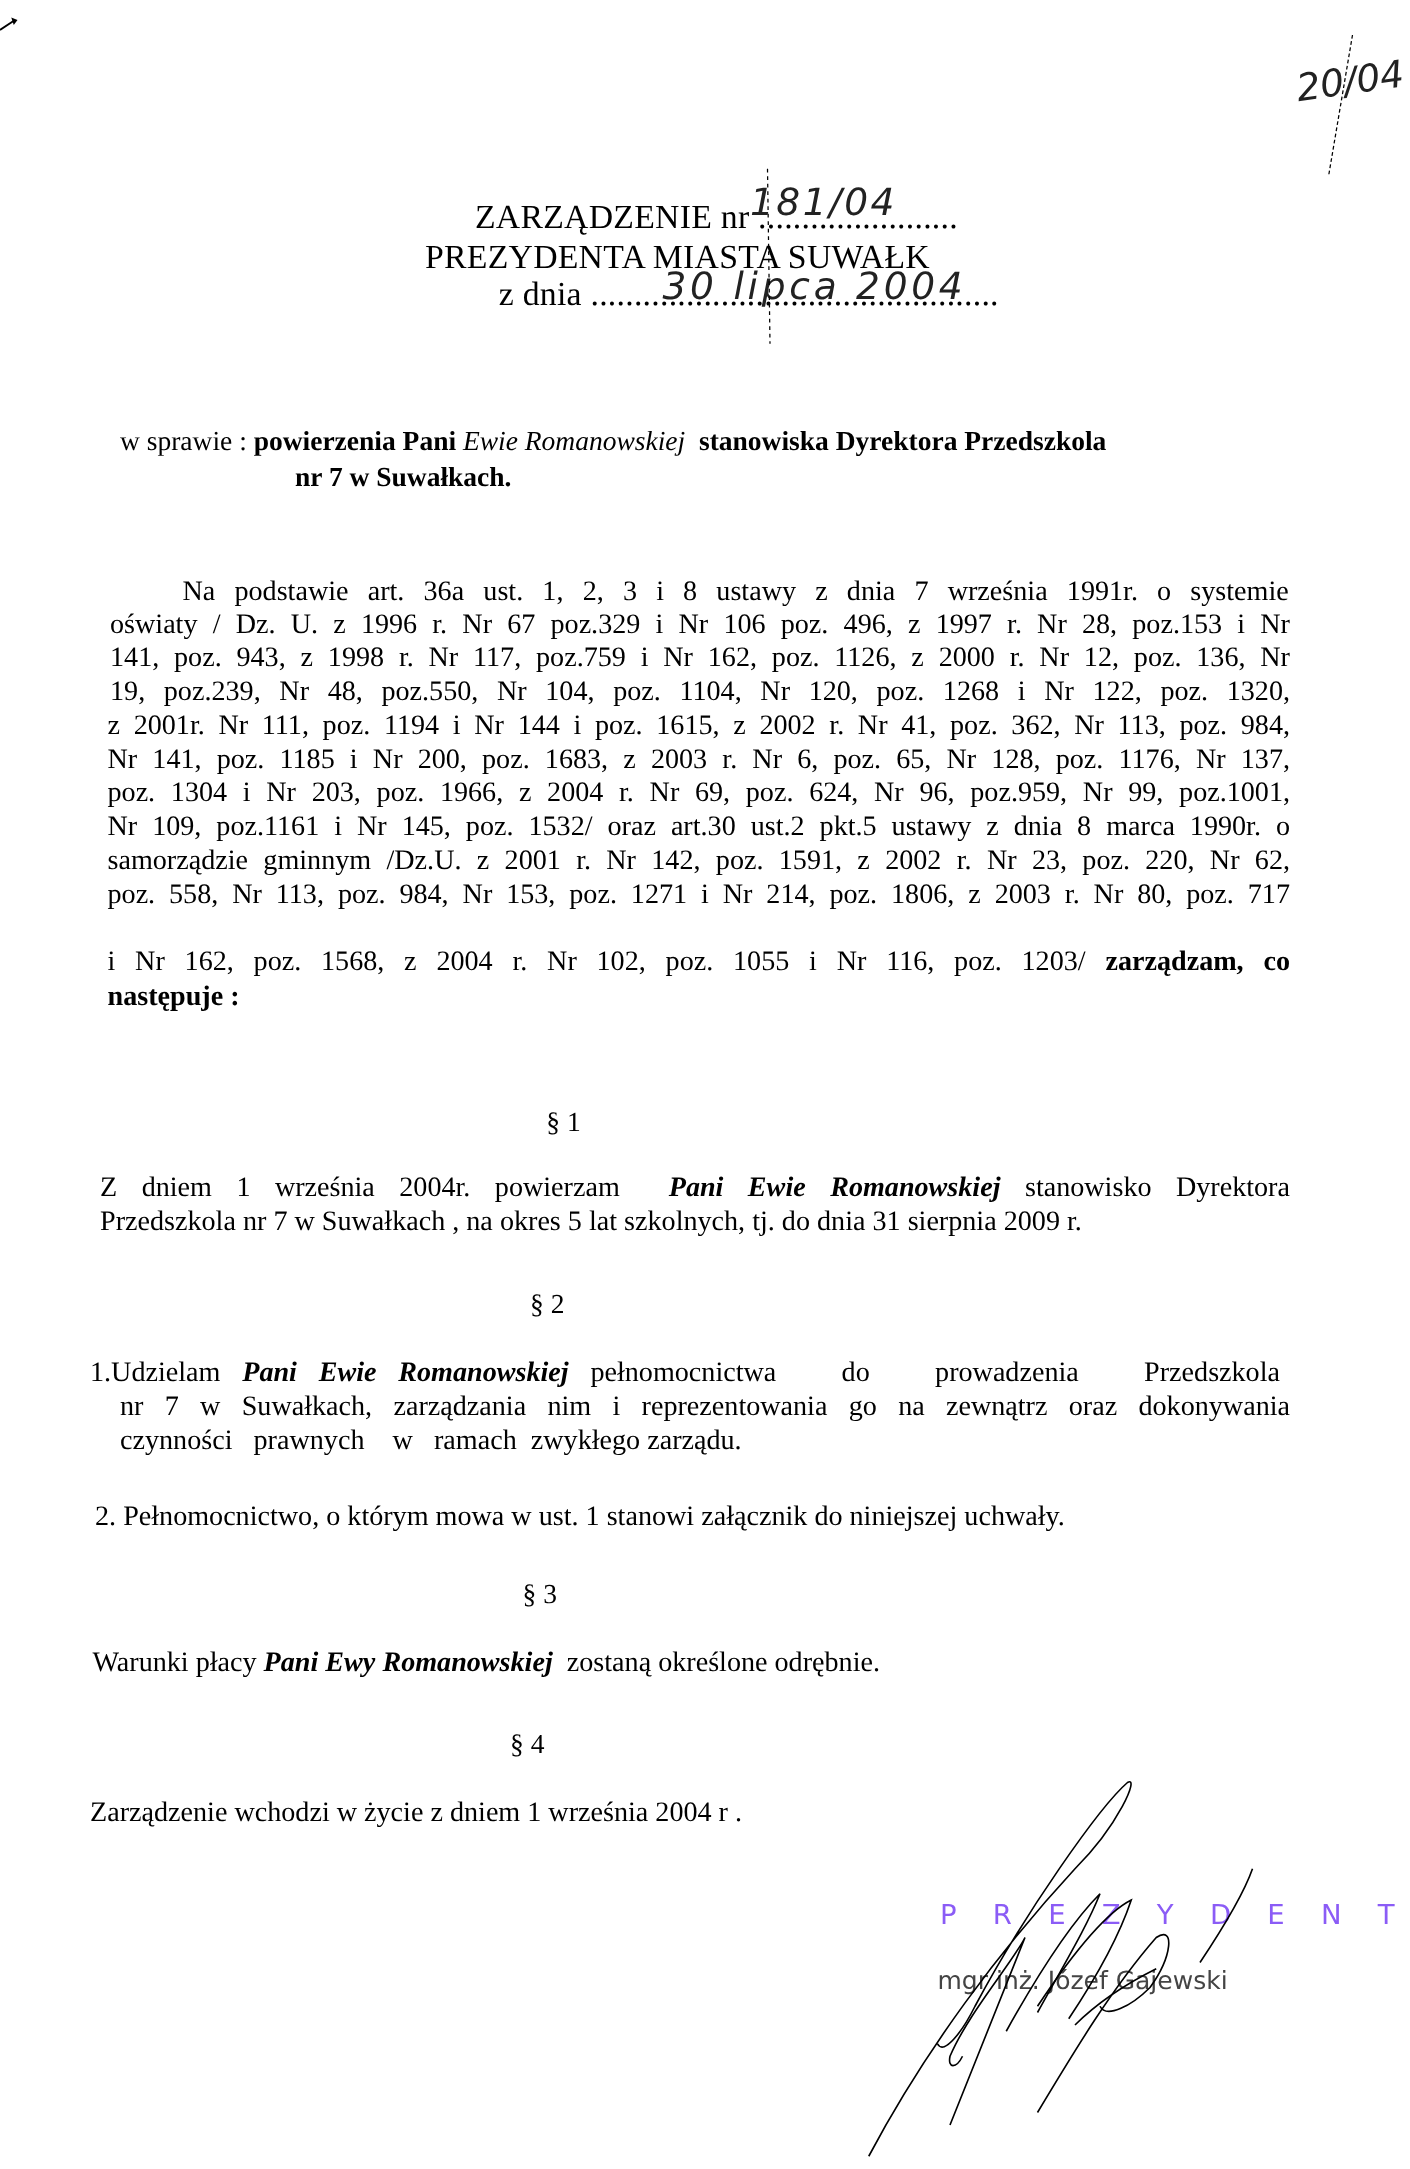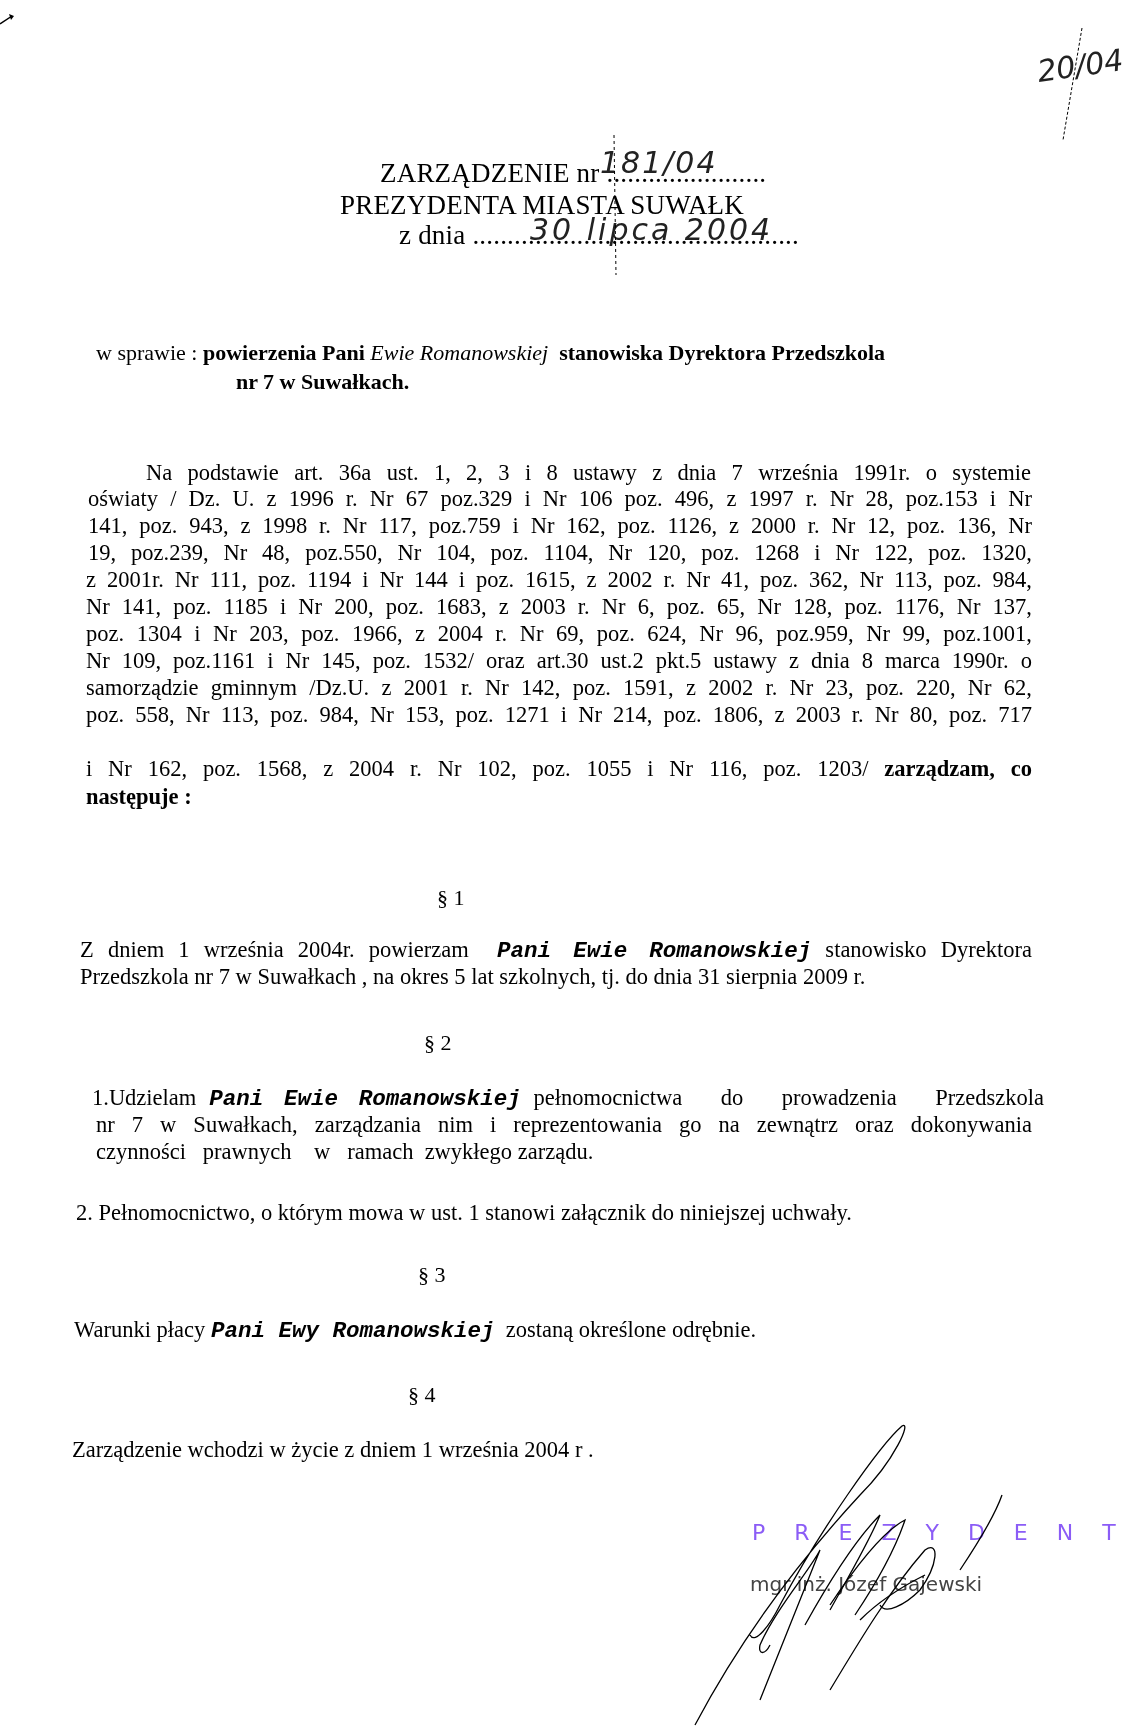--- a/index.html
+++ b/index.html
@@ -6,21 +6,21 @@
   body { width:1128px; height:1735px; position:relative; overflow:hidden;
          font-family:"Liberation Serif", "DejaVu Serif", serif; color:#000; }
   .page { position:absolute; left:0; top:0; width:1128px; height:1735px; }
   .abs { position:absolute; white-space:nowrap; }
   .hw { font-family:"DejaVu Sans", sans-serif; font-weight:300; color:#222; }
   .title { font-size:27px; letter-spacing:0.2px; }
   .body-line { font-size:22.5px; transform-origin:left top; }
   .subject { font-size:22px;margin-top:28px; }
   .b { font-weight:bold; }
   .i { font-style:italic; }
-  .bi { font-weight:bold; font-style:italic;font-family:Liberation Mono, monospace; }
+  .bi { font-weight:bold; font-style:italic; }
   .para-sign { font-size:22px; }
   .just { display:block; text-align:justify; text-align-last:justify; white-space:normal; }
   svg { position:absolute; overflow:visible; }
 </style>
 </head>
 <body>
 
 <div class="page">
 
   <svg style="left:0;top:0" width="30" height="30">
@@ -94,21 +94,21 @@
     <div class="abs body-line b" style="left:86px;top:784px;">następuje :</div>
   </div>
 
   <div class="abs para-sign" style="left:437px;top:885px;">§ 1</div>
   <div class="abs body-line" style="left:80px;top:937px;width:952px;">
     <span class="just"><span style="white-space:pre">Z dniem 1 września 2004r. powierzam  </span><span class="bi">Pani Ewie Romanowskiej</span><span> stanowisko Dyrektora</span></span>
   </div>
   <div class="abs body-line" style="left:80px;top:964px;">Przedszkola nr 7 w Suwałkach , na okres 5 lat szkolnych, tj. do dnia 31 sierpnia 2009 r.</div>
 
   <div class="abs para-sign" style="left:424px;top:1030px;">§ 2</div>
-  <div class="abs body-line" style="left:92px;top:1085px;width:952px;">
+  <div class="abs body-line" style="left:72px;top:1085px;width:952px;">
     <span class="just"><span style="white-space:pre">1.Udzielam </span><span class="bi">Pani Ewie Romanowskiej</span><span style="white-space:pre"> pełnomocnictwa   do   prowadzenia   Przedszkola</span></span>
   </div>
   <div class="abs body-line" style="left:96px;top:1112px;width:936px;">
       <span class="just">nr 7 w  Suwałkach, zarządzania  nim i reprezentowania go na zewnątrz  oraz dokonywania</span>
     </div>
   <div class="abs body-line" style="left:96px;top:1139px;white-space:pre;">czynności   prawnych    w   ramach  zwykłego zarządu.</div>
   <div class="abs body-line" style="left:76px;top:1200px;">2. Pełnomocnictwo, o którym mowa w ust. 1 stanowi załącznik  do niniejszej uchwały.</div>
 
   <div class="abs para-sign" style="left:418px;top:1262px;">§ 3</div>
   <div class="abs body-line" style="left:74px;top:1317px;">

